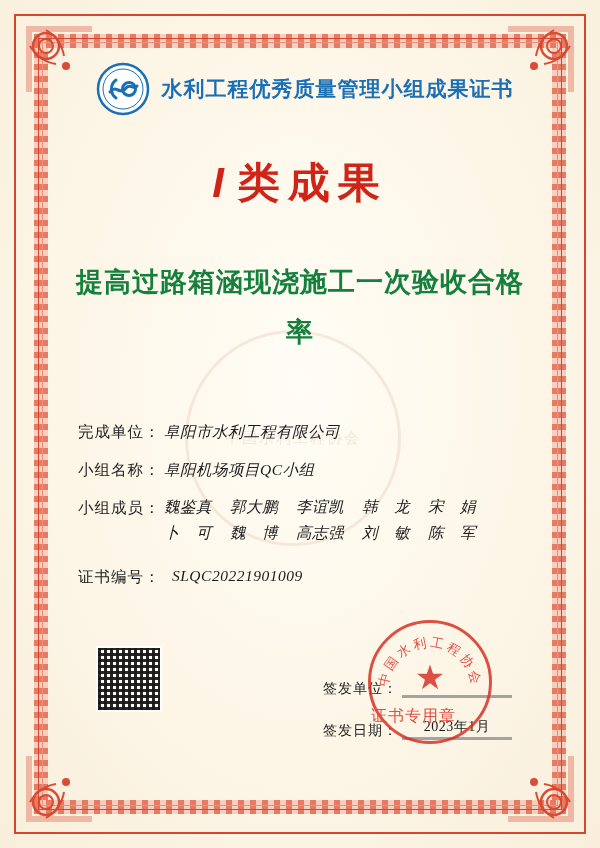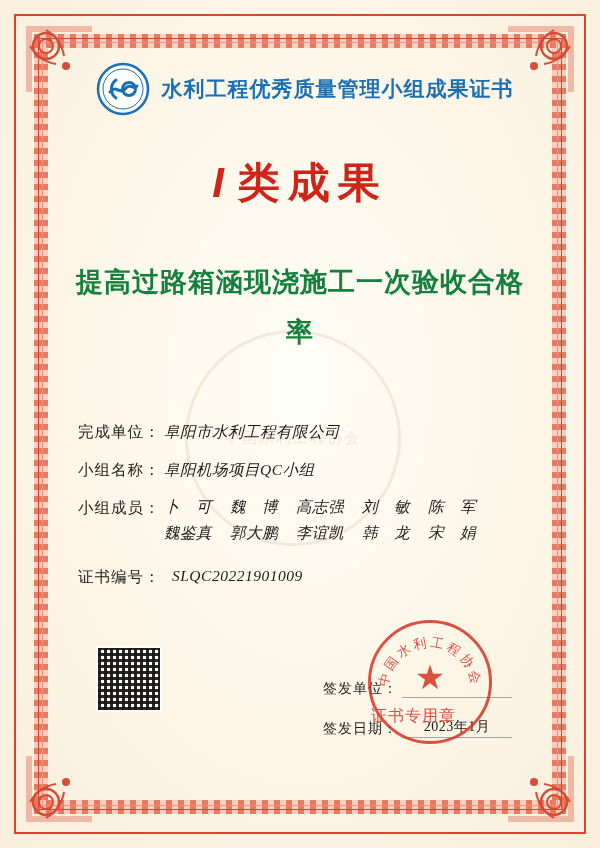--- a/index.html
+++ b/index.html
@@ -209,21 +209,21 @@
   .sign-row {
     display: flex;
     align-items: flex-end;
     margin-bottom: 20px;
     white-space: nowrap;
   }
   .sign-label { letter-spacing: 1px; }
   .sign-line {
     display: inline-block;
     width: 110px;
-    border-bottom: 1px solid #a3a3a3;
+    border-bottom: 3px solid #a3a3a3;
     margin-left: 4px;
     text-align: center;
     padding-bottom: 1px;
   }
   .sign-date-value {
     letter-spacing: 0.5px;
   }
 
   
   .seal {
@@ -343,25 +343,25 @@
     </div>
 
     <div class="info-row">
       <div class="info-label">小组名称：</div>
       <div class="info-value">阜阳机场项目QC小组</div>
     </div>
 
     <div class="info-row members">
       <div class="info-label">小组成员：</div>
       <div class="info-value">
+        <div class="members-line second">
+          <span>魏鉴真</span><span>郭大鹏</span><span>李谊凯</span><span>韩　龙</span><span>宋　娟</span>
+        </div>
         <div class="members-line">
           <span>卜　可</span><span>魏　博</span><span>高志强</span><span>刘　敏</span><span>陈　军</span>
-        </div>
-        <div class="members-line second">
-          <span>魏鉴真</span><span>郭大鹏</span><span>李谊凯</span><span>韩　龙</span><span>宋　娟</span>
         </div>
       </div>
     </div>
 
     <div class="info-row">
       <div class="info-label">证书编号：</div>
       <div class="info-value cert-no">SLQC20221901009</div>
     </div>
 
   </div>

